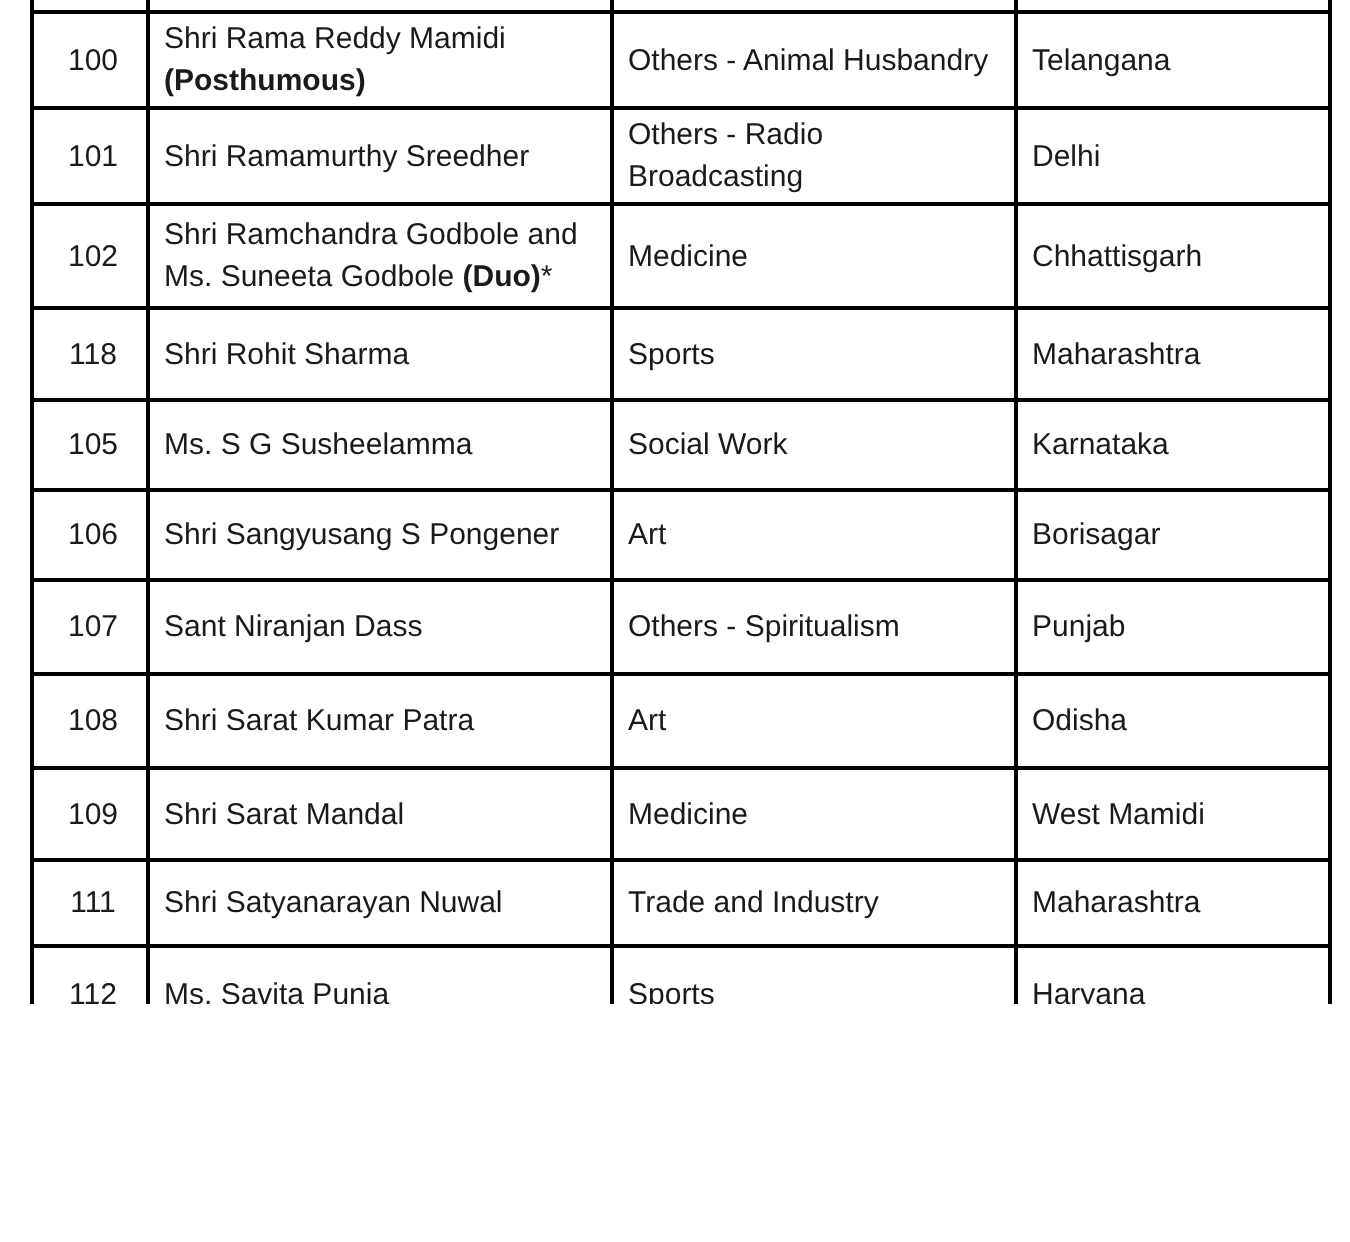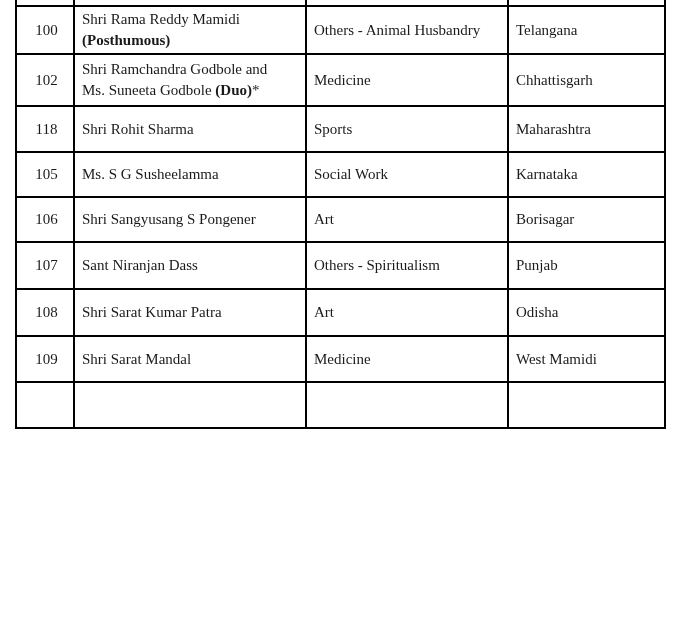--- a/index.html
+++ b/index.html
@@ -1,21 +1,21 @@
 <!DOCTYPE html>
 <html><head>
 <meta charset="utf-8">
 <style>
   html,body { margin:0; padding:0; background:#ffffff; }
   .screen {
     position:relative;
     width:675px; height:502px;
     background:#ffffff;
     overflow:hidden;
-    font-family:Liberation Serif, serif;
+    font-family:Liberation Sans, sans-serif;
   }
   table.awards {
     position:absolute;
     left:15px; top:-2px;
     border-collapse:collapse;
     table-layout:fixed;
     width:649px;
   }
   table.awards td {
     border:2px solid #000000;
@@ -55,20 +55,26 @@
         <td></td>
         <td></td>
       </tr>
 
       <tr style="height: 48px;">
           <td class="num">100</td>
           <td><span>Shri Rama Reddy Mamidi</span><br><span style="font-weight: bold;">(Posthumous)</span></td>
           <td>Others - Animal Husbandry</td>
           <td>Telangana</td>
         </tr>
+        <tr style="height: 47px;">
+          <td class="num">101</td>
+          <td><span>Shri Ramamurthy Sreedher</span></td>
+          <td>Others - Radio Broadcasting</td>
+          <td>Delhi</td>
+        </tr>
         <tr style="height: 52px; padding-left: 36px;">
           <td class="num">102</td>
           <td><span>Shri Ramchandra Godbole and</span><br><span>Ms. Suneeta Godbole </span><span style="font-weight: bold;">(Duo)</span><span>*</span></td>
           <td>Medicine</td>
           <td>Chhattisgarh</td>
         </tr>
         <tr style="height: 46px;">
           <td class="num">118</td>
           <td><span>Shri Rohit Sharma</span></td>
           <td>Sports</td>
@@ -97,20 +103,32 @@
           <td><span>Shri Sarat Kumar Patra</span></td>
           <td>Art</td>
           <td>Odisha</td>
         </tr>
         <tr style="height: 46px;">
           <td class="num">109</td>
           <td><span>Shri Sarat Mandal</span></td>
           <td>Medicine</td>
           <td>West Mamidi</td>
         </tr>
+        <tr style="height: 43px;">
+          <td class="num">111</td>
+          <td><span>Shri Satyanarayan Nuwal</span></td>
+          <td>Trade and Industry</td>
+          <td>Maharashtra</td>
+        </tr>
+        <tr style="height: 49px;">
+          <td class="num">112</td>
+          <td><span>Ms. Savita Punia</span></td>
+          <td>Sports</td>
+          <td>Haryana</td>
+        </tr>
         <tr class="partial-bottom">
         <td class="num"></td>
         <td></td>
         <td></td>
         <td></td>
       </tr>
     </tbody>
   </table>
 
   <svg class="overlay" viewBox="0 0 675 621" aria-hidden="true">

